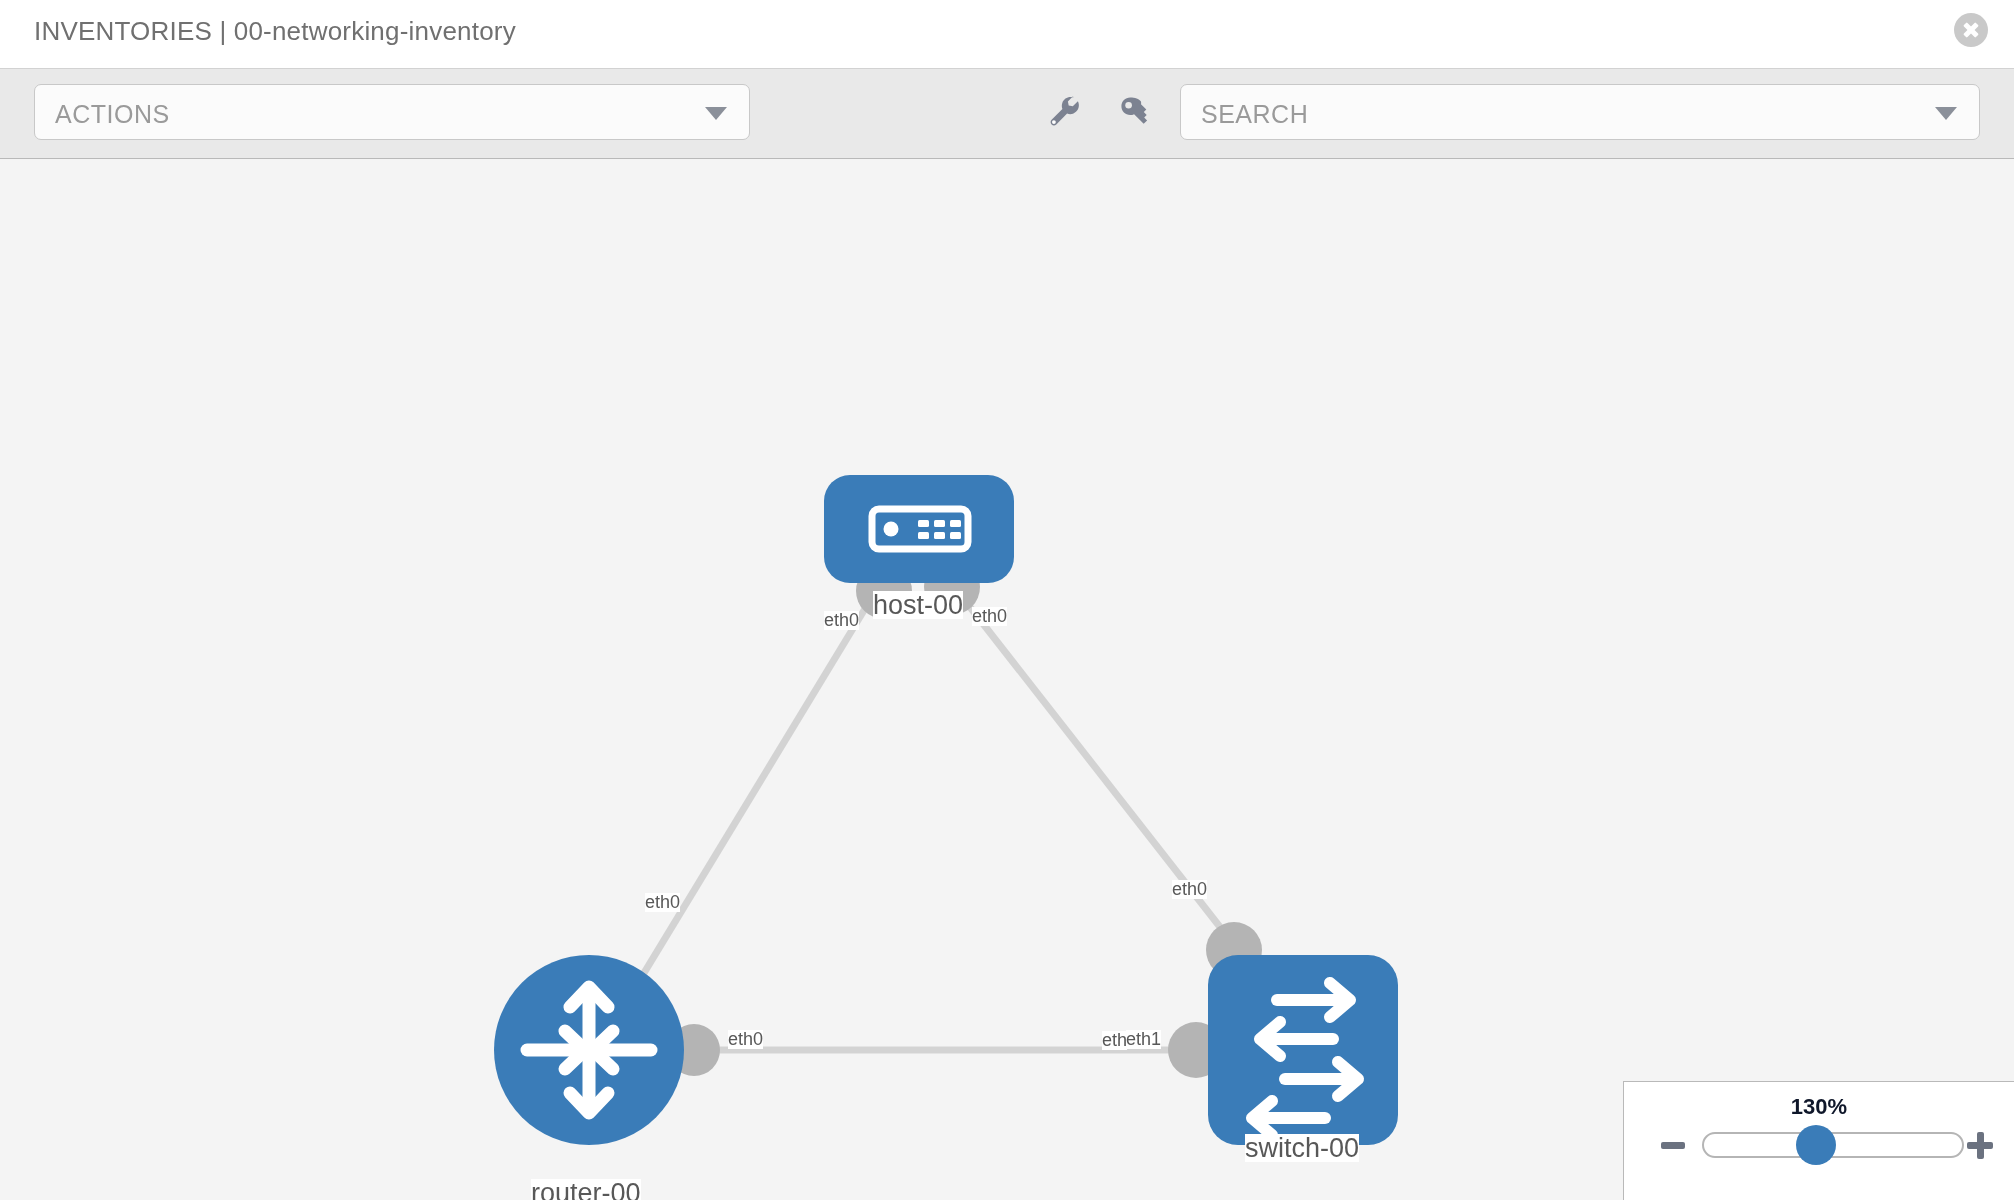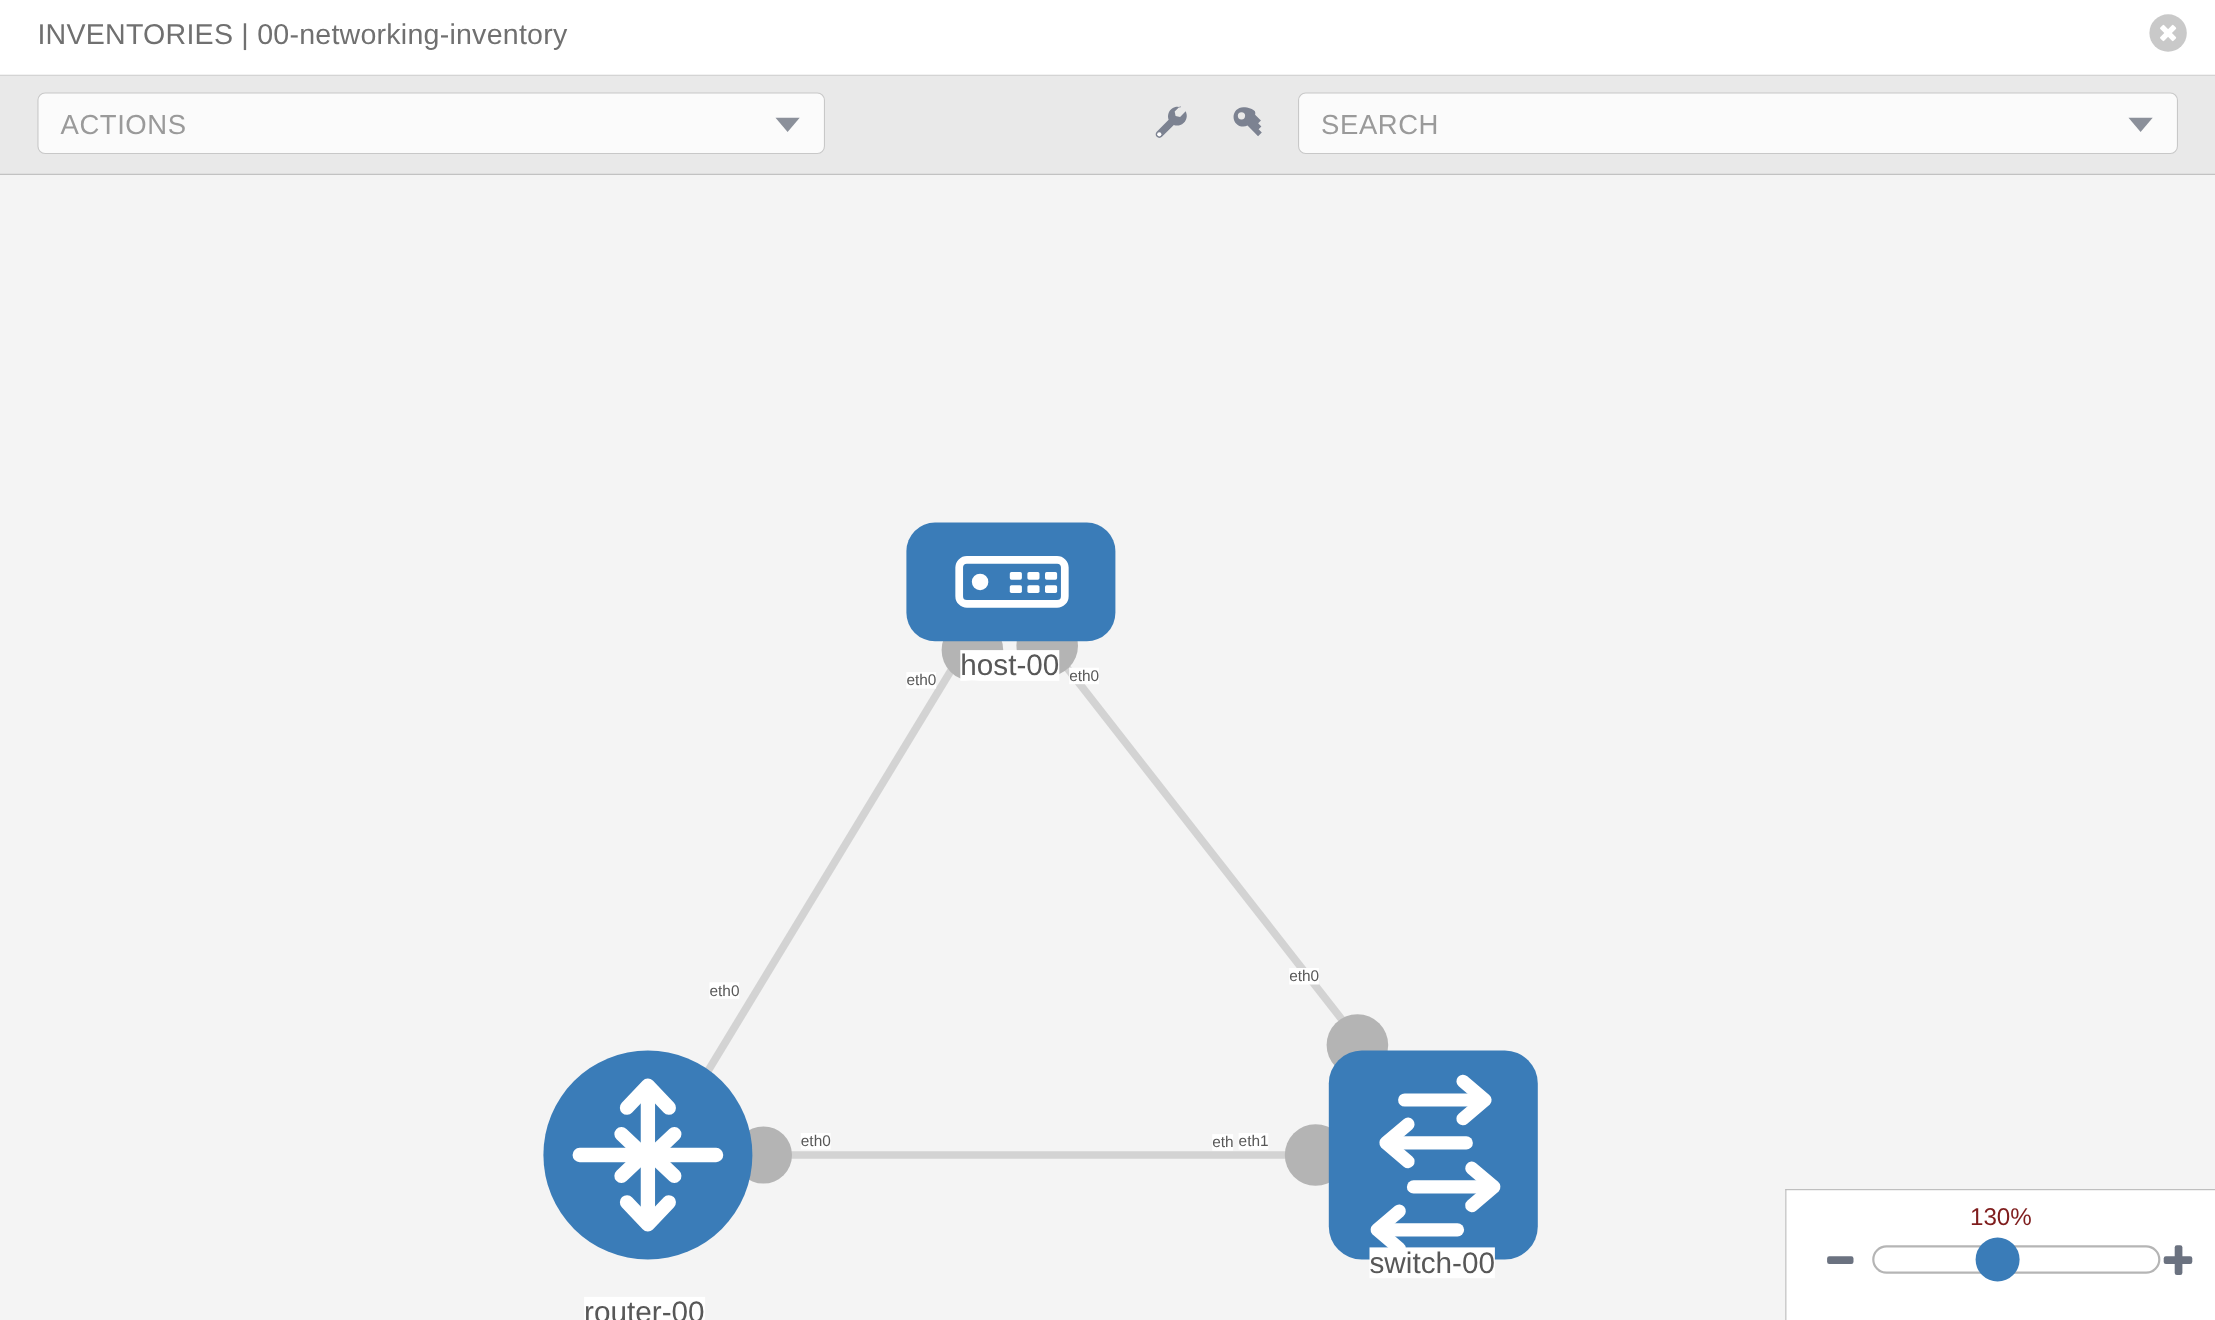--- a/index.html
+++ b/index.html
@@ -88,33 +88,33 @@
 
   
   .glabel {
     position:absolute;
     background:#ffffff;
     color:#585858;
     white-space:nowrap;
     line-height:1.05;
   }
   .node-label { font-size:27px; }
-  .edge-label { font-size:14px; }
+  .edge-label { font-size:18px; }
 
   
   .zoom-panel {
     position:absolute; left:1623px; top:1081px;
     width:391px; height:119px;
     background:#ffffff;
     border-top:1px solid #b9b9b9;
     border-left:1px solid #b9b9b9;
   }
   .zoom-value {
     position:absolute; top:12px; left:0; width:100%;
-    text-align:center; font-size:22px; color:#7f1d1d;
+    text-align:center; font-size:22px; color:#0f172a;font-weight:bold;
   }
   .zoom-minus, .zoom-plus {
     position:absolute; top:48px; width:30px; height:30px; cursor:pointer;
   }
   .zoom-minus { left:34px; }
   .zoom-plus  { right:20px; }
   .zoom-minus::before {
     content:""; position:absolute; left:3px; top:12px;
     width:24px; height:7px; background:#6b7280; border-radius:2px;
   }

